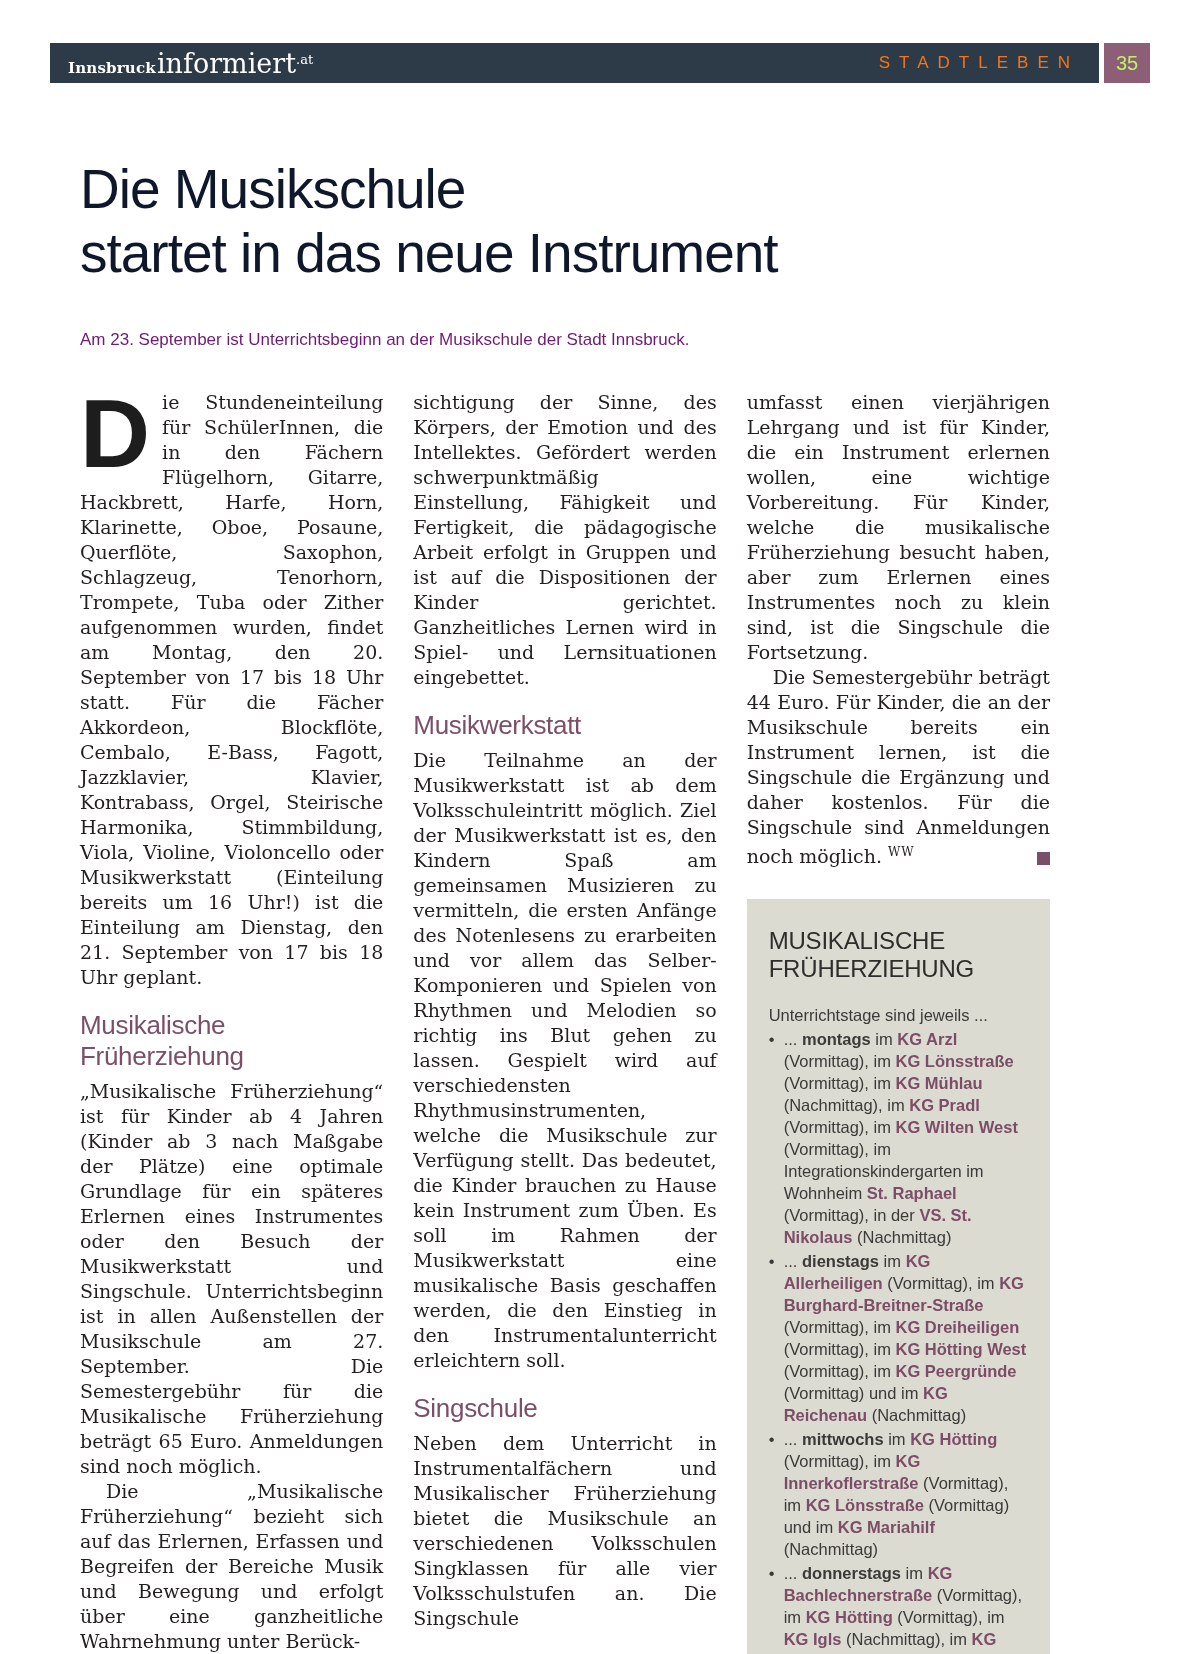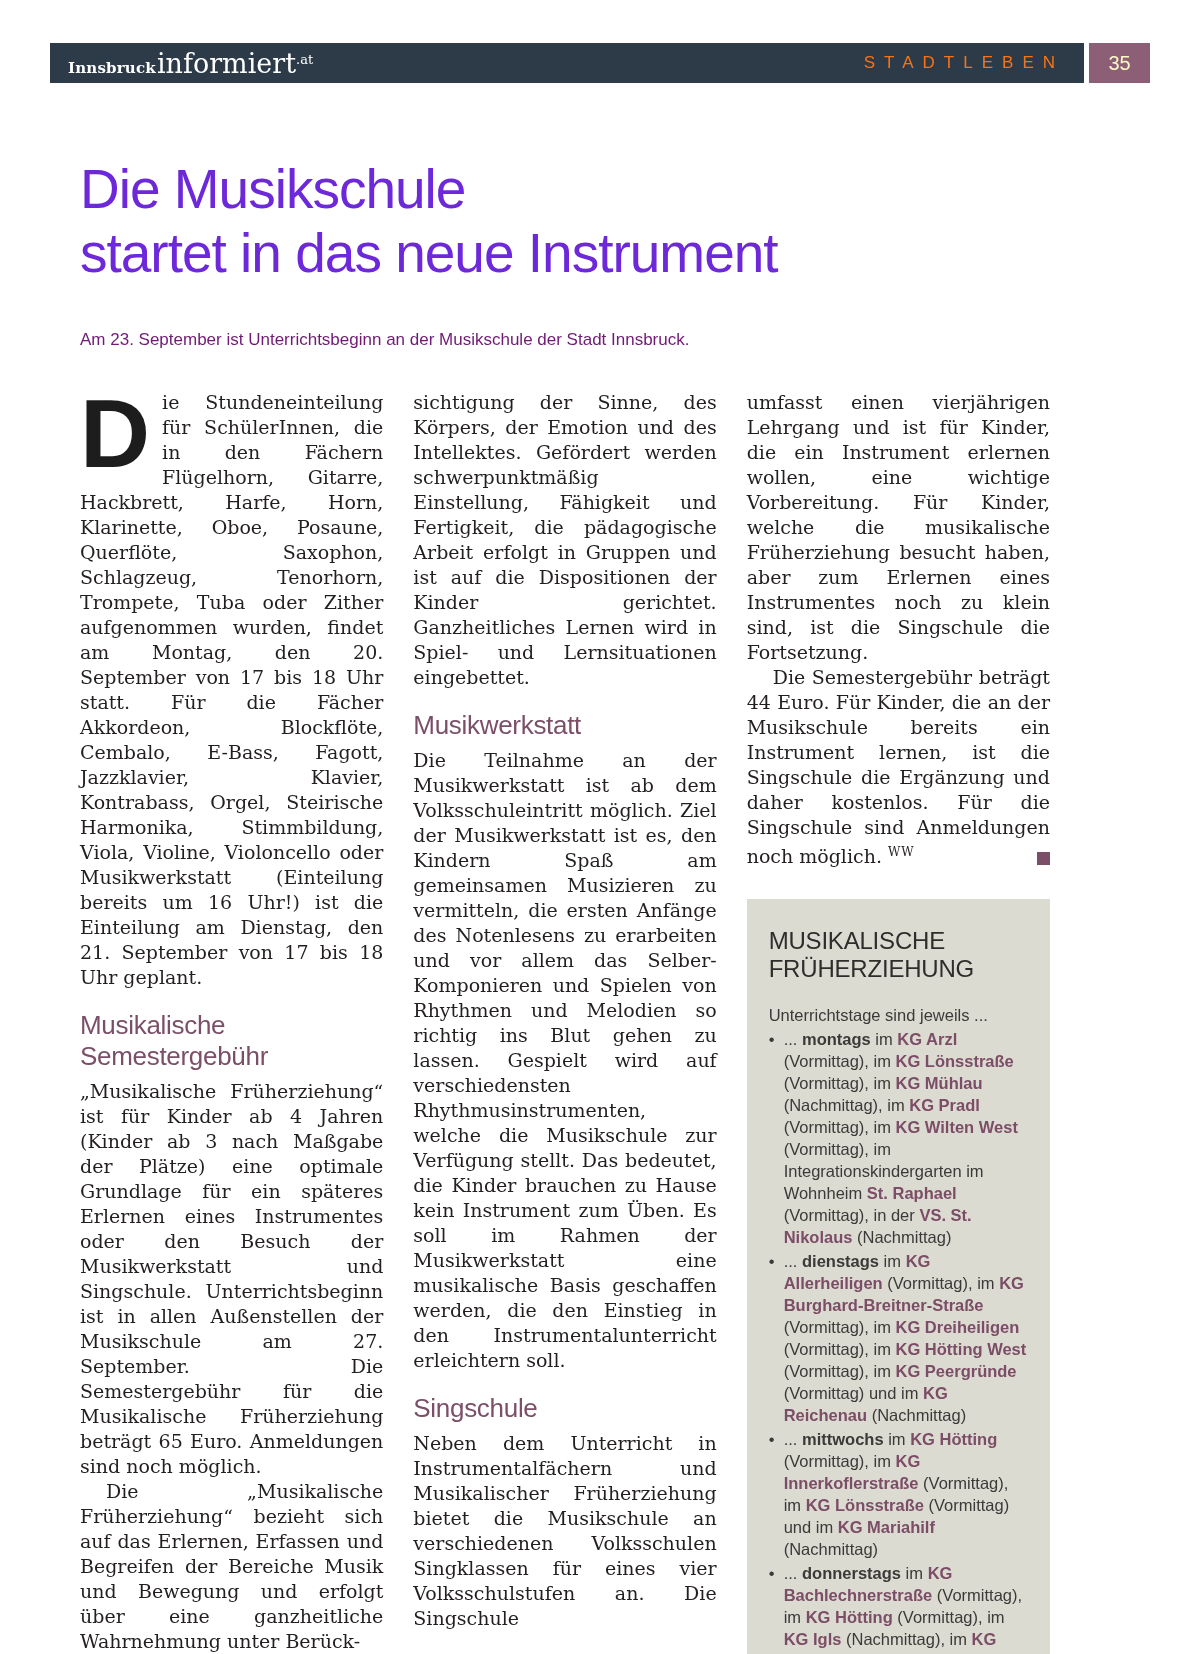--- a/index.html
+++ b/index.html
@@ -9,27 +9,27 @@
   
   .topbar{position:absolute;left:31px;top:43px;width:1119px;height:40px;display:flex;}
   .topbar-main{flex:1;background:#2d3b49;display:flex;align-items:center;
                justify-content:space-between;padding:0 20px 0 18px;margin-left:19px;}
   .logo{color:#fff;display:flex;align-items:baseline;line-height:1;}
   .logo-innsbruck{font-size:15px;font-weight:bold;letter-spacing:0.2px;}
   .logo-informiert{font-size:27px;margin-left:1px;}
   .logo-at{font-size:13px;position:relative;top:-9px;}
   .section-label{color:#f97316;font-family:"Liberation Sans",sans-serif;font-size:17px;
                  letter-spacing:9px;font-weight:400;}
-  .pagenum{width:61px;margin-left:5px;background:#8c5f77;color:#fef9c3;display:flex;
+  .pagenum{width:46px;margin-left:5px;background:#8c5f77;color:#bef264;display:flex;
            align-items:center;justify-content:center;
            font-family:"Liberation Sans",sans-serif;font-size:20px;}
 
   
   .content{position:absolute;left:80px;top:158px;width:970px;}
-  .headline{font-family:"Liberation Sans",sans-serif;font-weight:400;color:#6d28d9;
+  .headline{font-family:"Liberation Sans",sans-serif;font-weight:400;color:#0f172a;
             font-size:55px;line-height:1.16;letter-spacing:-1px;margin:0;}
   .lede{margin-top:44px;font-family:"Liberation Sans",sans-serif;font-size:17px;
         color:#701a75;}
 
   
   .cols{margin-top:40px;display:grid;grid-template-columns:repeat(3,1fr);
         grid-template-rows:auto auto;column-gap:30px;}
   .col1{grid-area:1/1/2/2;}
   .col2{grid-area:1/2/2/3;}
   .col3{grid-area:1/3/3/4;}
@@ -77,31 +77,31 @@
   </div>
 
   <div class="content">
     <h1 class="headline"><span>Die Musikschule</span><br><span>startet in das neue Instrument</span></h1>
     <div class="lede">Am 23. September ist Unterrichtsbeginn an der Musikschule der Stadt Innsbruck.</div>
 
     <div class="cols body-text">
 
       <div class="col1">
         <p><span class="dropcap">D</span><span>ie Stundeneinteilung für SchülerInnen, die in den Fächern Flügelhorn, Gitarre, Hackbrett, Harfe, Horn, Klarinette, Oboe, Posaune, Querflöte, Saxophon, Schlagzeug, Tenorhorn, Trompete, Tuba oder Zither aufgenommen wurden, findet am Montag, den 20. September von 17 bis 18 Uhr statt. Für die Fächer Akkordeon, Blockflöte, Cembalo, E-Bass, Fagott, Jazzklavier, Klavier, Kontrabass, Orgel, Steirische Harmonika, Stimmbildung, Viola, Violine, Violoncello oder Musikwerkstatt (Einteilung bereits um 16 Uhr!) ist die Einteilung am Dienstag, den 21. September von 17 bis 18 Uhr geplant.</span></p>
-        <h2 class="section-heading">Musikalische Semestergebühr</h2>
+        <h2 class="section-heading">Musikalische Früherziehung</h2>
         <p>„Musikalische Früherziehung“ ist für Kinder ab 4 Jahren (Kinder ab 3 nach Maßgabe der Plätze) eine optimale Grundlage für ein späteres Erlernen eines Instrumentes oder den Besuch der Musikwerkstatt und Singschule. Unterrichtsbeginn ist in allen Außenstellen der Musikschule am 27. September. Die Semestergebühr für die Musikalische Früherziehung beträgt 65 Euro. Anmeldungen sind noch möglich.</p>
         <p class="indent">Die „Musikalische Früherziehung“ bezieht sich auf das Erlernen, Erfassen und Begreifen der Bereiche Musik und Bewegung und erfolgt über eine ganzheitliche Wahrnehmung unter Berück-</p>
       </div>
 
       <div class="col2">
         <p>sichtigung der Sinne, des Körpers, der Emotion und des Intellektes. Gefördert werden schwerpunktmäßig Einstellung, Fähigkeit und Fertigkeit, die pädagogische Arbeit erfolgt in Gruppen und ist auf die Dispositionen der Kinder gerichtet. Ganzheitliches Lernen wird in Spiel- und Lernsituationen eingebettet.</p>
         <h2 class="section-heading">Musikwerkstatt</h2>
         <p>Die Teilnahme an der Musikwerkstatt ist ab dem Volksschuleintritt möglich. Ziel der Musikwerkstatt ist es, den Kindern Spaß am gemeinsamen Musizieren zu vermitteln, die ersten Anfänge des Notenlesens zu erarbeiten und vor allem das Selber-Komponieren und Spielen von Rhythmen und Melodien so richtig ins Blut gehen zu lassen. Gespielt wird auf verschiedensten Rhythmusinstrumenten, welche die Musikschule zur Verfügung stellt. Das bedeutet, die Kinder brauchen zu Hause kein Instrument zum Üben. Es soll im Rahmen der Musikwerkstatt eine musikalische Basis geschaffen werden, die den Einstieg in den Instrumentalunterricht erleichtern soll.</p>
         <h2 class="section-heading">Singschule</h2>
-        <p>Neben dem Unterricht in Instrumentalfächern und Musikalischer Früherziehung bietet die Musikschule an verschiedenen Volksschulen Singklassen für eines vier Volksschulstufen an. Die Singschule</p>
+        <p>Neben dem Unterricht in Instrumentalfächern und Musikalischer Früherziehung bietet die Musikschule an verschiedenen Volksschulen Singklassen für alle vier Volksschulstufen an. Die Singschule</p>
       </div>
 
       <div class="col3">
         <p>umfasst einen vierjährigen Lehrgang und ist für Kinder, die ein Instrument erlernen wollen, eine wichtige Vorbereitung. Für Kinder, welche die musikalische Früherziehung besucht haben, aber zum Erlernen eines Instrumentes noch zu klein sind, ist die Singschule die Fortsetzung.</p>
         <p class="indent para-end"><span><span class="sg-p">Die Semestergebühr beträgt 44 Euro. Für Kinder, die an der Musikschule bereits ein Instrument lernen, ist die Singschule die Ergänzung und daher kostenlos. Für die Singschule sind Anmeldungen noch möglich. </span><span class="sg-sup">WW</span></span><span class="end-square"></span></p>
 
         <div class="gray-box fruehe-box">
           <h3 class="fruehe-title"><span>MUSIKALISCHE</span><br><span>FRÜHERZIEHUNG</span></h3>
           <div class="fruehe-intro">Unterrichtstage sind jeweils ...</div>
           <ul class="fruehe-list">

